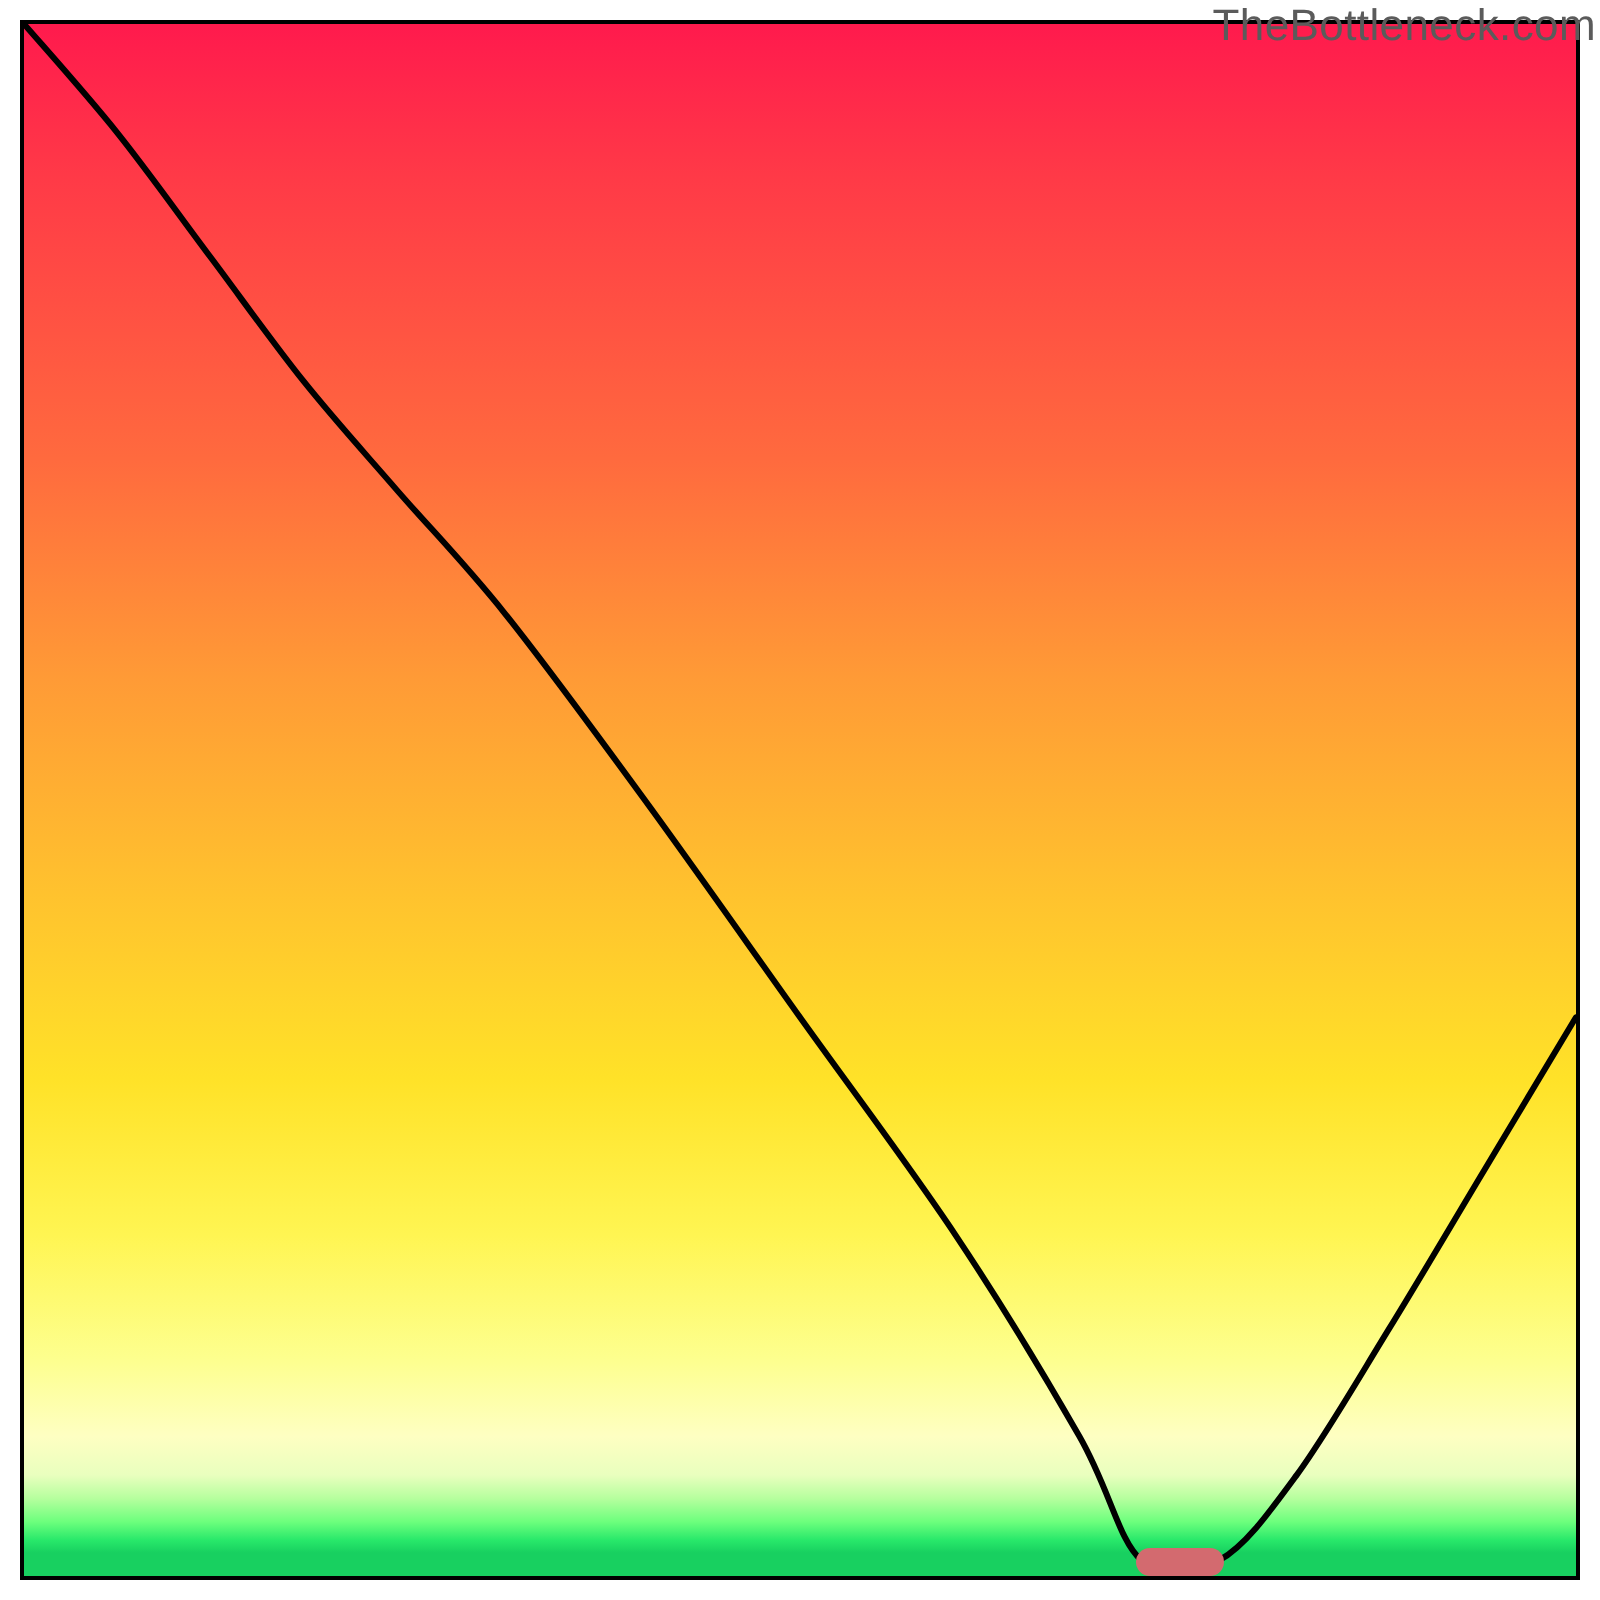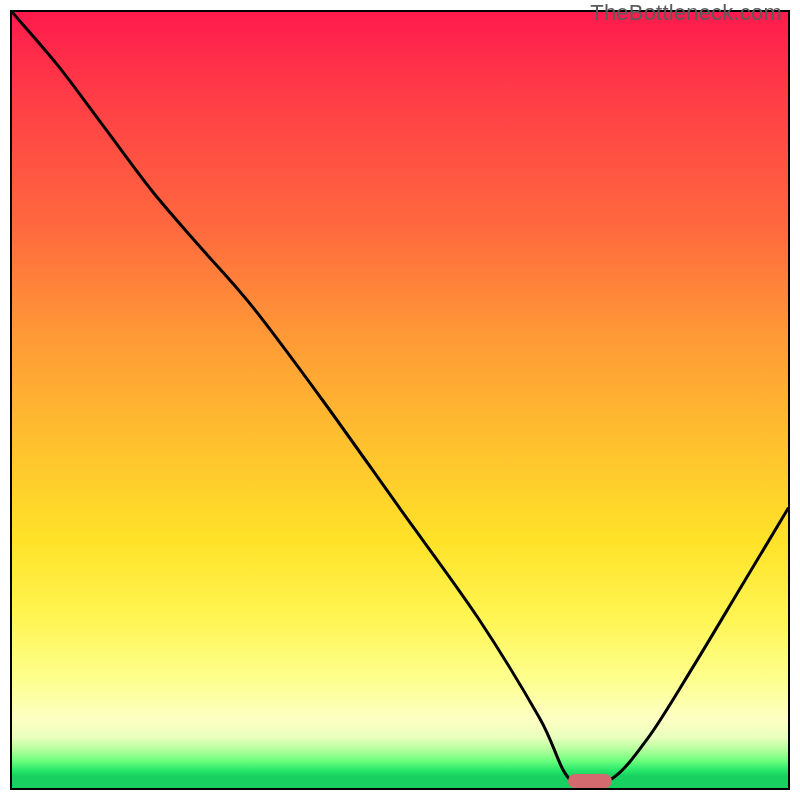--- a/index.html
+++ b/index.html
@@ -56,21 +56,21 @@
     height: 14px;
     border-radius: 7px;
     background: #d36a6f;
     
     left: calc(74.5% - 22px);
     bottom: 0px;
   }
   .watermark {
     position: absolute;
     top: 0px;
-    right: 18px;
+    right: 2px;
     color: #5b5b5b;
     font-size: 22px;
     font-weight: 500;
     letter-spacing: 0.2px;
     user-select: none;
   }
 </style>
 </head>
 <body>
 

